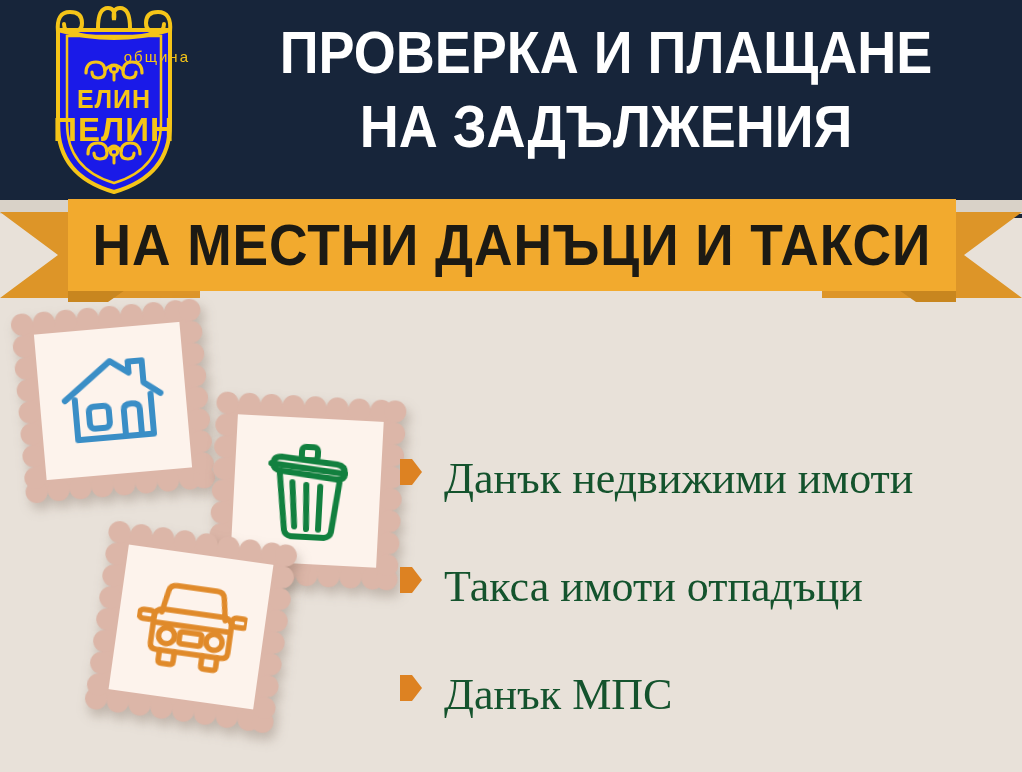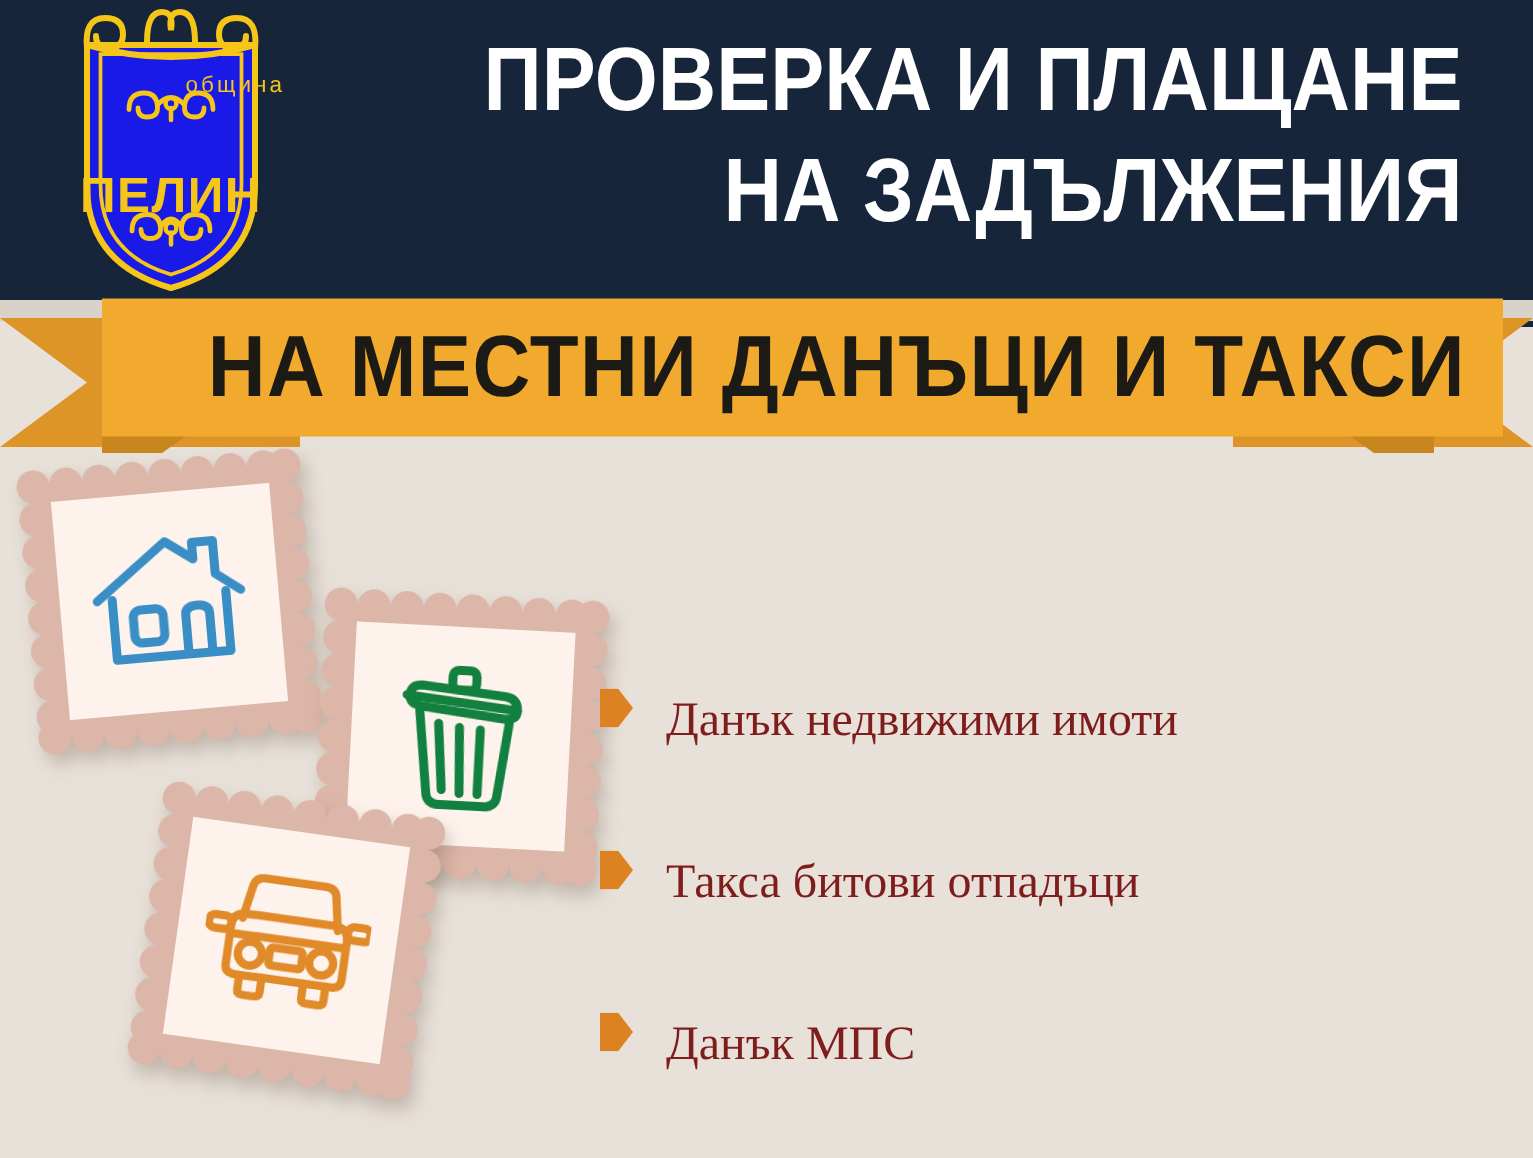--- a/index.html
+++ b/index.html
@@ -37,21 +37,21 @@
     position: absolute;
     left: 38px; top: 6px;
     width: 152px; height: 190px;
     z-index: 4;
   }
 
   .title-block {
     position: absolute;
     left: 196px; top: 16px;
     width: 820px;
-    text-align: right;
+    text-align: center;
     z-index: 5;
   }
   .title-line {
     color: #ffffff;
     font-family: "Liberation Sans Narrow", "Liberation Sans", sans-serif;
     font-weight: bold;
     font-size: 60px;
     line-height: 74px;
     letter-spacing: 0px;
     transform: scaleX(0.9);
@@ -92,21 +92,20 @@
 
   .ribbon-main {
     position: absolute;
     left: 68px; top: 199px;
     width: 888px; height: 92px;
     background: #f2aa2e;
     z-index: 5;
     display: flex;
     align-items: center;
     justify-content: center;
-    padding-left: 46px;
   }
   .ribbon-text {
     color: #1c1a14;
     font-family: "Liberation Sans Narrow", "Liberation Sans", sans-serif;
     font-weight: bold;
     font-size: 58px;
     line-height: 58px;
     letter-spacing: 1px;
     transform: scaleX(0.92);
     white-space: nowrap;
@@ -145,22 +144,22 @@
   }
   .bullet {
     width: 22px; height: 26px;
     flex: 0 0 auto;
     margin-right: 22px;
     background: #dd8222;
     clip-path: polygon(0 0, 12px 0, 22px 13px, 12px 26px, 0 26px);
   }
   .tax-label {
     font-family: "Liberation Serif", "DejaVu Serif", serif;
-    font-size: 32px;
-    color: #7f1d1d;
+    font-size: 44px;
+    color: #14532d;
     line-height: 48px;
     white-space: nowrap;
     margin-top: 14px;
   }
 </style>
 </head>
 <body>
 
 <div id="poster">
 
@@ -189,20 +188,22 @@
       <path d="M76 66 L76 74" stroke="#f5c518" stroke-width="3" stroke-linecap="round"></path>
 
       <path d="M50 148 Q50 137 60 137 Q69 137 69 147 Q69 153 62 153 Q56 153 56 147" fill="none" stroke="#f5c518" stroke-width="3.2" stroke-linecap="round"></path>
       <path d="M102 148 Q102 137 92 137 Q83 137 83 147 Q83 153 90 153 Q96 153 96 147" fill="none" stroke="#f5c518" stroke-width="3.2" stroke-linecap="round"></path>
       <path d="M69 145 Q76 135 83 145" fill="none" stroke="#f5c518" stroke-width="3.2" stroke-linecap="round"></path>
       <circle cx="76" cy="146" r="3.6" fill="none" stroke="#f5c518" stroke-width="3"></circle>
       <path d="M76 149 L76 157" stroke="#f5c518" stroke-width="3" stroke-linecap="round"></path>
     </svg>
     <div style="position:absolute;left:0;top:42px;width:152px;text-align:right;color:#f5c518;
                 font-family:'Liberation Sans',sans-serif;font-size:15px;letter-spacing:2px;">община</div>
+    <div style="position:absolute;left:0;top:79px;width:152px;text-align:center;color:#f5c518;
+                font-family:'Liberation Sans',sans-serif;font-weight:bold;font-size:25px;letter-spacing:1px;">ЕЛИН</div>
     <div style="position:absolute;left:0;top:105px;width:152px;text-align:center;color:#f5c518;
                 font-family:'Liberation Sans',sans-serif;font-weight:bold;font-size:33px;letter-spacing:1px;">ПЕЛИН</div>
   </div>
 
   <div class="title-block">
     <div class="title-line">ПРОВЕРКА И ПЛАЩАНЕ</div>
     <div class="title-line">НА ЗАДЪЛЖЕНИЯ</div>
   </div>
 
   <div class="ribbon-shadow-l"></div>
@@ -374,21 +375,21 @@
     </div>
   </div>
 
   <div class="tax-list">
     <div class="tax-item">
       <span class="bullet"></span>
       <span class="tax-label">Данък недвижими имоти</span>
     </div>
     <div class="tax-item">
       <span class="bullet"></span>
-      <span class="tax-label">Такса битови отпадъци</span>
+      <span class="tax-label">Такса имоти отпадъци</span>
     </div>
     <div class="tax-item">
       <span class="bullet"></span>
       <span class="tax-label">Данък МПС</span>
     </div>
   </div>
 
 </div>
 
 </body></html>

